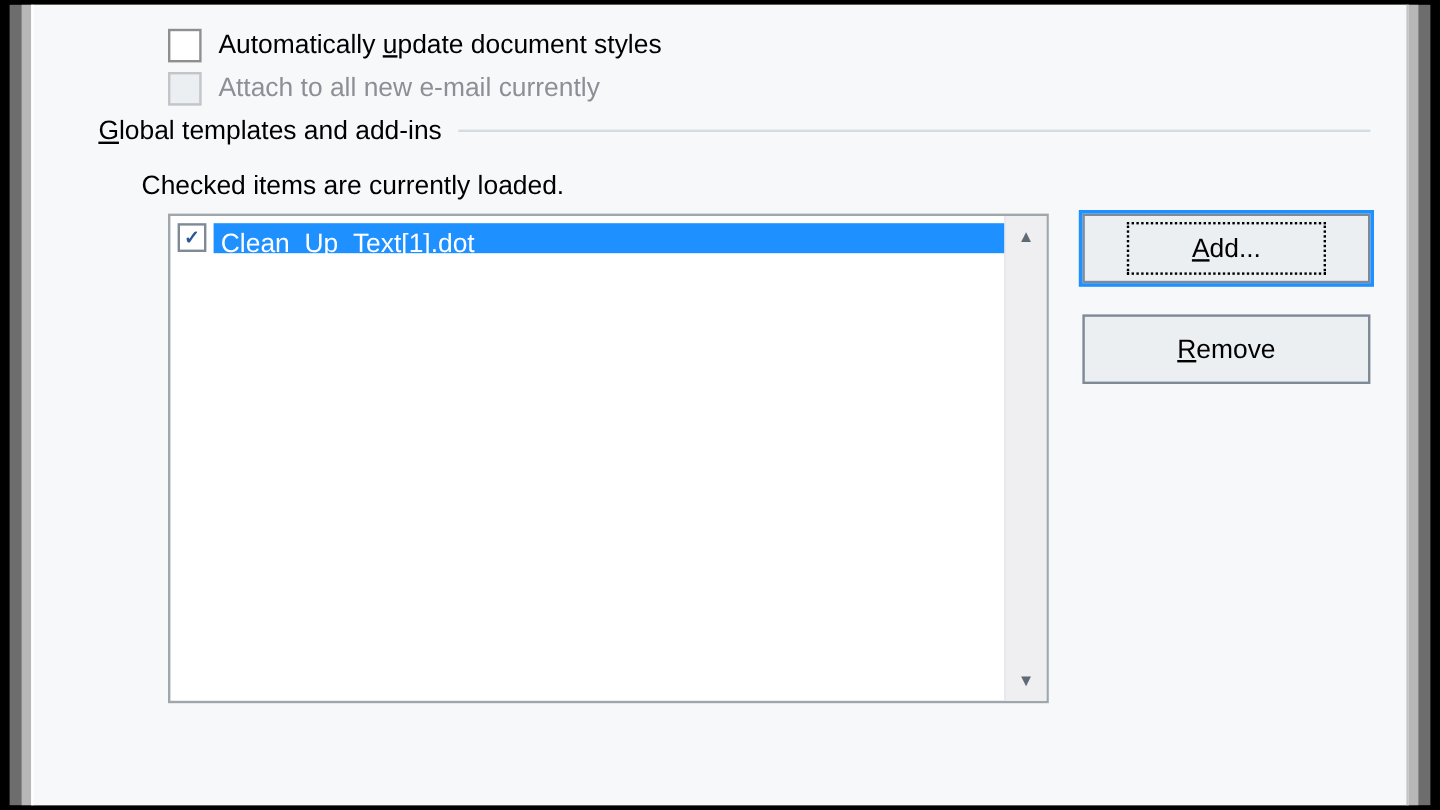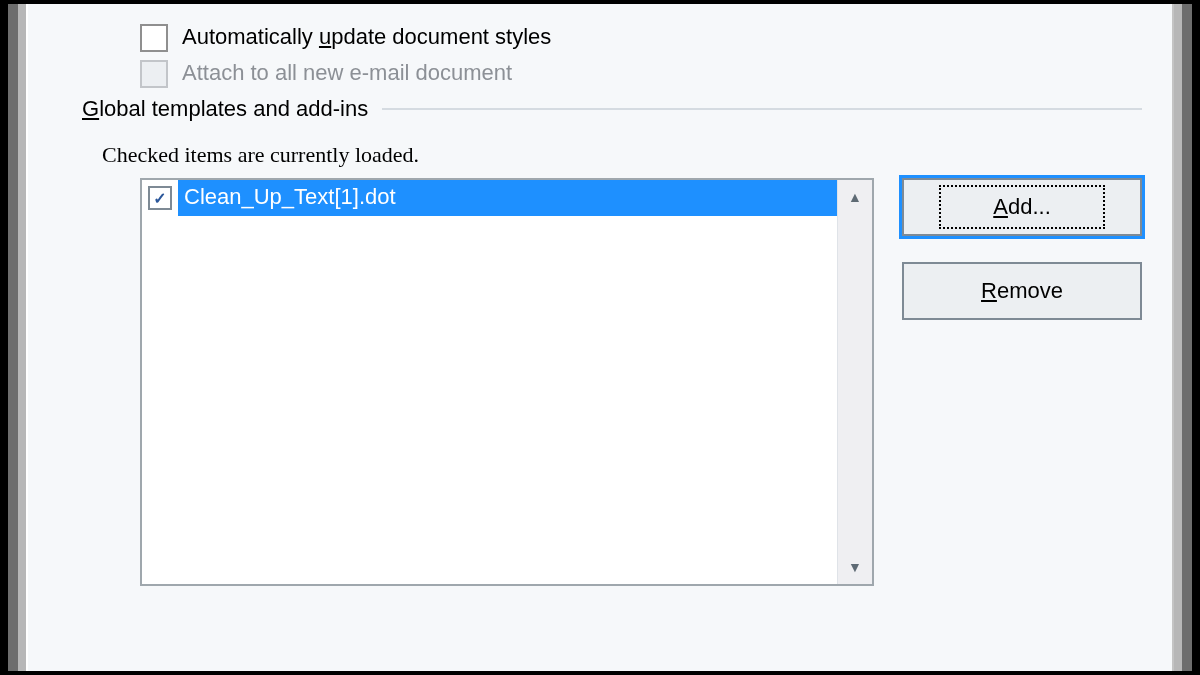--- a/index.html
+++ b/index.html
@@ -10,27 +10,27 @@
   .dlg{position:absolute;left:22px;right:22px;top:0;bottom:0;background:#f6f8fa;border-left:2px solid #fff;border-right:2px solid #c4c4c4;padding:0 30px 30px 30px;box-sizing:border-box;}
   .checkboxes{padding-top:12px;padding-left:82px;}
   .chkrow{display:flex;margin:8px 0;}
   .chkbox{width:24px;height:24px;background:#fff;border:2px solid #8f8f8f;margin-right:14px;flex-shrink:0;display:flex;align-items:center;justify-content:center;}
   .chkbox.disabled{background:#eceff2;border-color:#c2c5c9;}
   .label.disabled{color:#8c9096;}
   .accel{text-decoration:underline;}
   .grouphdr{display:flex;align-items:center;margin-left:24px;}
   .grouphdr-text{white-space:nowrap;}
   .grouphdr-line{flex:1;height:2px;background:#d5dbe1;margin-left:14px;}
-  .subcap{margin-top:20px;margin-left:44px;margin-bottom:10px;font-family:Liberation Serif, serif;}
+  .subcap{margin-top:20px;margin-left:60px;margin-bottom:10px;}
   .row2{display:flex;align-items:flex-start;margin-left:82px;}
   .listbox{position:relative;flex:1;height:408px;background:#fff;border:2px solid #9fa7ad;box-sizing:border-box;}
   .listcontent{position:absolute;left:0;right:34px;top:0;bottom:0;}
   .listitem{display:flex;align-items:center;height:36px;}
   .litem-chk{width:24px;height:24px;background:#fff;border:2px solid #7e8a95;margin:0 6px 0 6px;display:flex;align-items:center;justify-content:center;box-sizing:border-box;}
-  .litem-text{flex:1;height:36px;line-height:34px;padding-left:6px;color:#fff;background:#1e90ff;font-size:22px;}
+  .litem-text{flex:1;height:25px;line-height:34px;padding-left:6px;color:#fff;background:#1e90ff;font-size:22px;}
   .scrolltrack{position:absolute;right:0;top:0;bottom:0;width:34px;background:#efeff2;border-left:1px solid #dfe3e8;}
   .scrollbtn{position:absolute;left:0;right:0;height:34px;display:flex;align-items:center;justify-content:center;color:#5e6a74;font-size:14px;}
   .scrollbtn.top{top:0;}
   .scrollbtn.bot{bottom:0;}
   .btncol{width:240px;margin-left:28px;}
   .btn{height:54px;border:2px solid #7e8a95;background:#eceff2;display:flex;align-items:center;justify-content:center;font-size:22px;margin-bottom:26px;}
   .btn.focusring{outline:3px solid #1e90ff;outline-offset:0;}
   .btn.focusring .inner{border:2px dotted #000;padding:0 52px;height:40px;display:flex;align-items:center;justify-content:center;}
   .checkmark{color:#2b579a;font-size:16px;font-weight:bold;}
 </style>
@@ -42,21 +42,21 @@
   <div class="shadow2"></div>
   <div class="dlg">
 
     <div class="checkboxes">
       <div class="chkrow">
         <span class="chkbox"></span>
         <span class="label">Automatically <span class="accel">u</span>pdate document styles</span>
       </div>
       <div class="chkrow">
         <span class="chkbox disabled"></span>
-        <span class="label disabled">Attach to all new e-mail document</span>
+        <span class="label disabled">Attach to all new e-mail currently</span>
       </div>
     </div>
 
     <div class="grouphdr">
       <span class="grouphdr-text"><span class="accel">G</span>lobal templates and add-ins</span>
       <span class="grouphdr-line"></span>
     </div>
 
     <div class="subcap">Checked items are currently loaded.</div>
 

